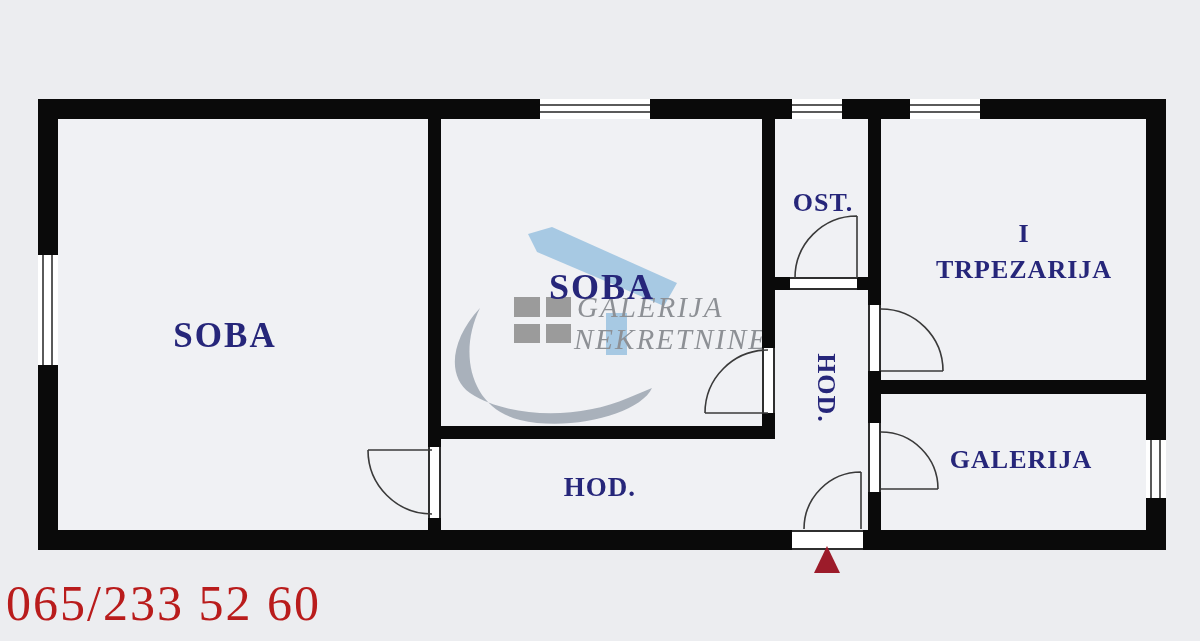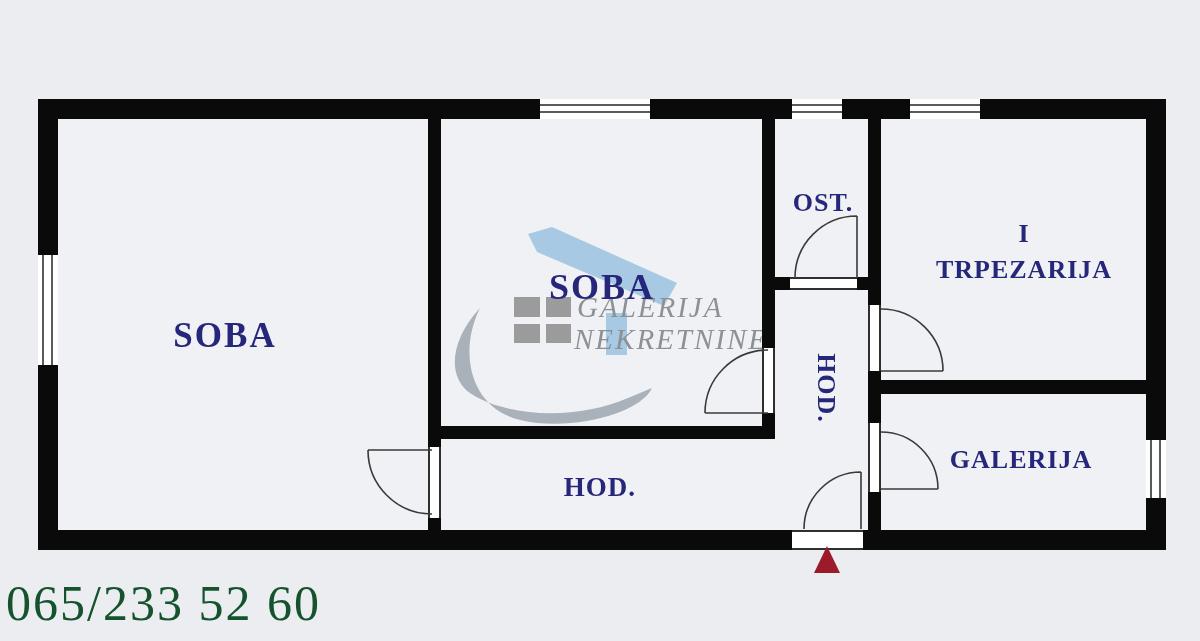--- a/index.html
+++ b/index.html
@@ -38,21 +38,21 @@
   
   .wm-text{position:absolute;color:#8d9095;font-style:italic;font-size:29px;letter-spacing:2px;white-space:nowrap;}
 
   
   .tri{position:absolute;width:0;height:0;
        border-left:13px solid transparent;border-right:13px solid transparent;
        border-bottom:27px solid #9c1b2a;}
 
   
   .phone{position:absolute;left:6px;top:574px;font-size:50px;letter-spacing:2px;
-         color:#14532d;font-weight:400;}
+         color:#b91c1c;font-weight:400;}
 </style>
 </head>
 <body>
 
 <div id="stage">
 
   <div class="floor"></div>
 
   <svg class="overlay" width="1200" height="641">
     <path d="M480,308 C450,340 447,377 470,393 C510,419 580,419 628,398 L652,388

